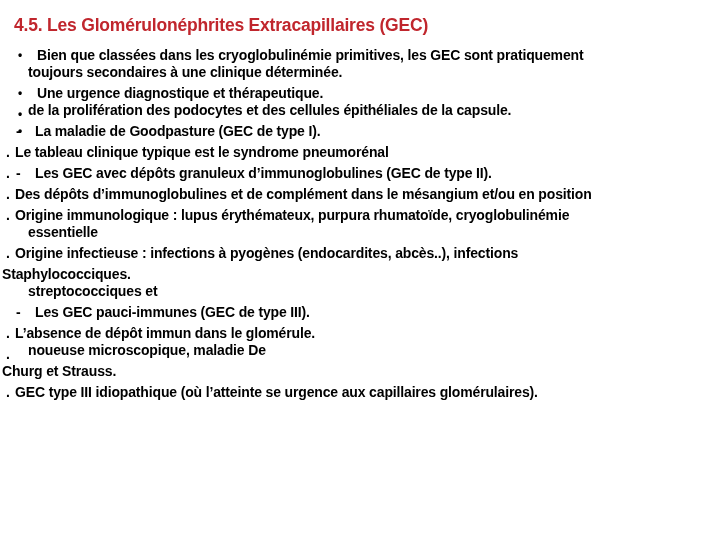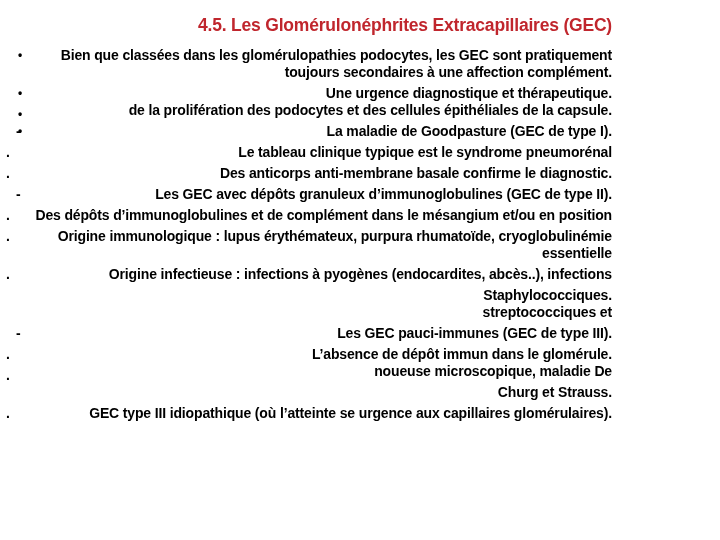--- a/index.html
+++ b/index.html
@@ -11,21 +11,20 @@
     position: relative;
     width: 620px;
     height: 540px;
     background: #ffffff;
     overflow: hidden;
     font-family: "Liberation Sans", sans-serif;
     font-weight: 700;
     color: #000000;
     box-sizing: border-box;
     padding: 14px 8px 0 2px;
-    text-align: right;
   }
   #slide-title {
     font-size: 17.5px;
     line-height: 22px;
     padding-left: 12px;
     letter-spacing: -0.2px;
     white-space: nowrap;
     margin-bottom: 9px;
   }
   #slide-body {
@@ -50,29 +49,29 @@
   .line.flush { padding-left: 0px; }
   .line.wrap { padding-left: 26px; margin-top: -4px; }
   .seg.i { }
 </style>
 </head>
 <body>
 
 <div id="slide" style="background: rgb(255, 255, 255);">
   <div id="slide-title" style="color: rgb(192, 38, 45);">4.5. Les Glomérulonéphrites Extracapillaires (GEC)</div>
   <div id="slide-body" style="color: rgb(0, 0, 0);">
-      <div class="line bullet"><span class="marker">•</span><span class="seg">Bien que classées dans les glomérulopathies podocytes, les GEC sont pratiquement</span></div>
-      <div class="line wrap"><span class="seg">toujours secondaires à une affection complément.</span></div>
+      <div class="line bullet"><span class="marker">•</span><span class="seg">Bien que classées dans les cryoglobulinémie primitives, les GEC sont pratiquement</span></div>
+      <div class="line wrap"><span class="seg">toujours secondaires à une clinique déterminée.</span></div>
       <div class="line bullet"><span class="marker">•</span><span class="seg">Une urgence diagnostique et thérapeutique.</span></div>
       <div class="line bullet"><span class="marker">•</span></div>
       <div class="line wrap"><span class="seg">de la prolifération des podocytes et des cellules épithéliales de la capsule.</span></div>
       <div class="line bullet"><span class="marker">•</span></div>
       <div class="line dash"><span class="marker">-</span><span class="seg i">La maladie de Goodpasture (GEC de type I).</span></div>
       <div class="line dot"><span class="marker">.</span><span class="seg">Le tableau clinique typique est le syndrome pneumorénal</span></div>
-      <div class="line dot"><span class="marker">.</span><span class="seg">Des anticorps anti-membrane basale confirme le diagnostic.</span></div>
+      <div class="line dot"><span class="marker">.</span></div>
       <div class="line dash"><span class="marker">-</span><span class="seg i">Les GEC avec dépôts granuleux d’immunoglobulines (GEC de type II).</span></div>
       <div class="line dot"><span class="marker">.</span><span class="seg i">D</span><span class="seg">es dépôts d’immunoglobulines et de complément dans le mésangium et/ou en position</span></div>
       <div class="line dot"><span class="marker">.</span><span class="seg">Origine immunologique : lupus érythémateux, purpura rhumatoïde, cryoglobulinémie</span></div>
       <div class="line wrap"><span class="seg">essentielle</span></div>
       <div class="line dot"><span class="marker">.</span><span class="seg">Origine infectieuse : infections à pyogènes (endocardites, abcès..), infections</span></div>
       <div class="line flush"><span class="seg">Staphylococciques.</span></div>
       <div class="line wrap"><span class="seg">streptococciques et</span></div>
       <div class="line dash"><span class="marker">-</span><span class="seg i">Les GEC pauci-immunes (GEC de type III).</span></div>
       <div class="line dot"><span class="marker">.</span><span class="seg i">L’</span><span class="seg">absence de dépôt immun dans le glomérule.</span></div>
       <div class="line dot"><span class="marker">.</span></div>

